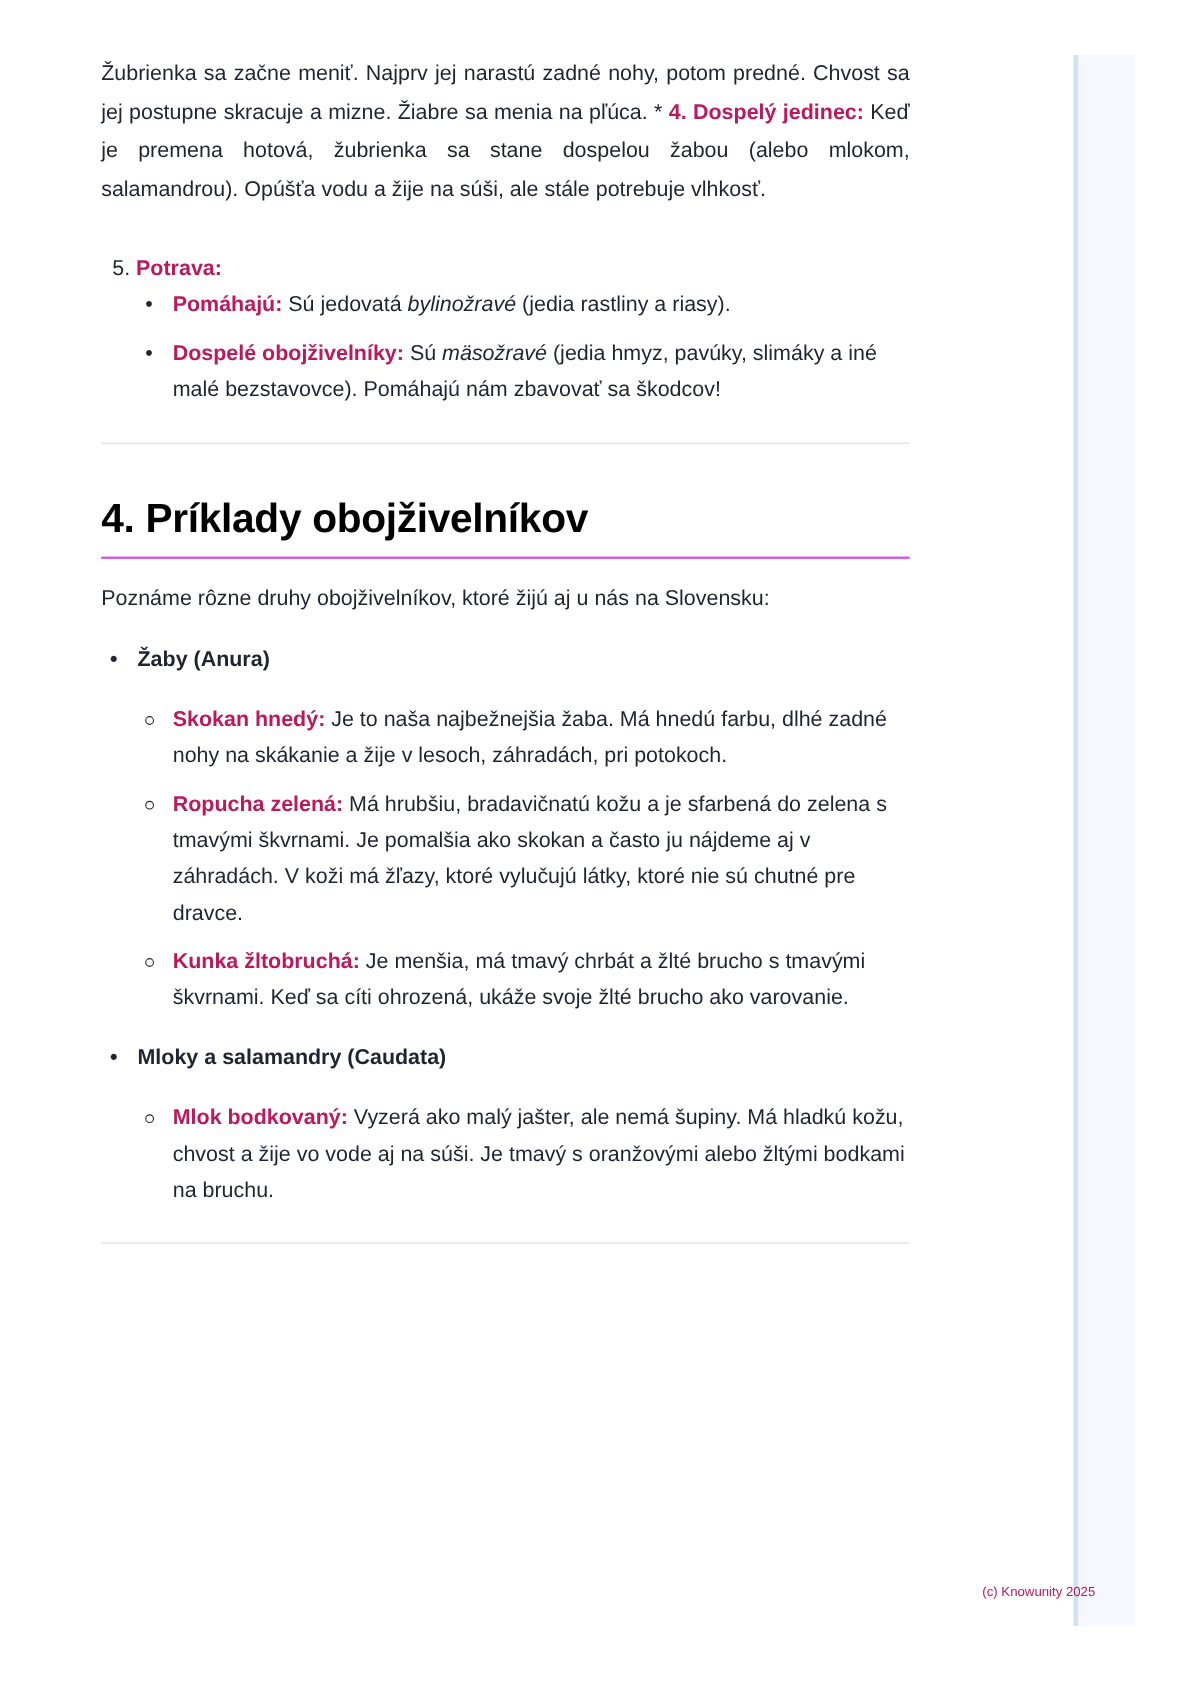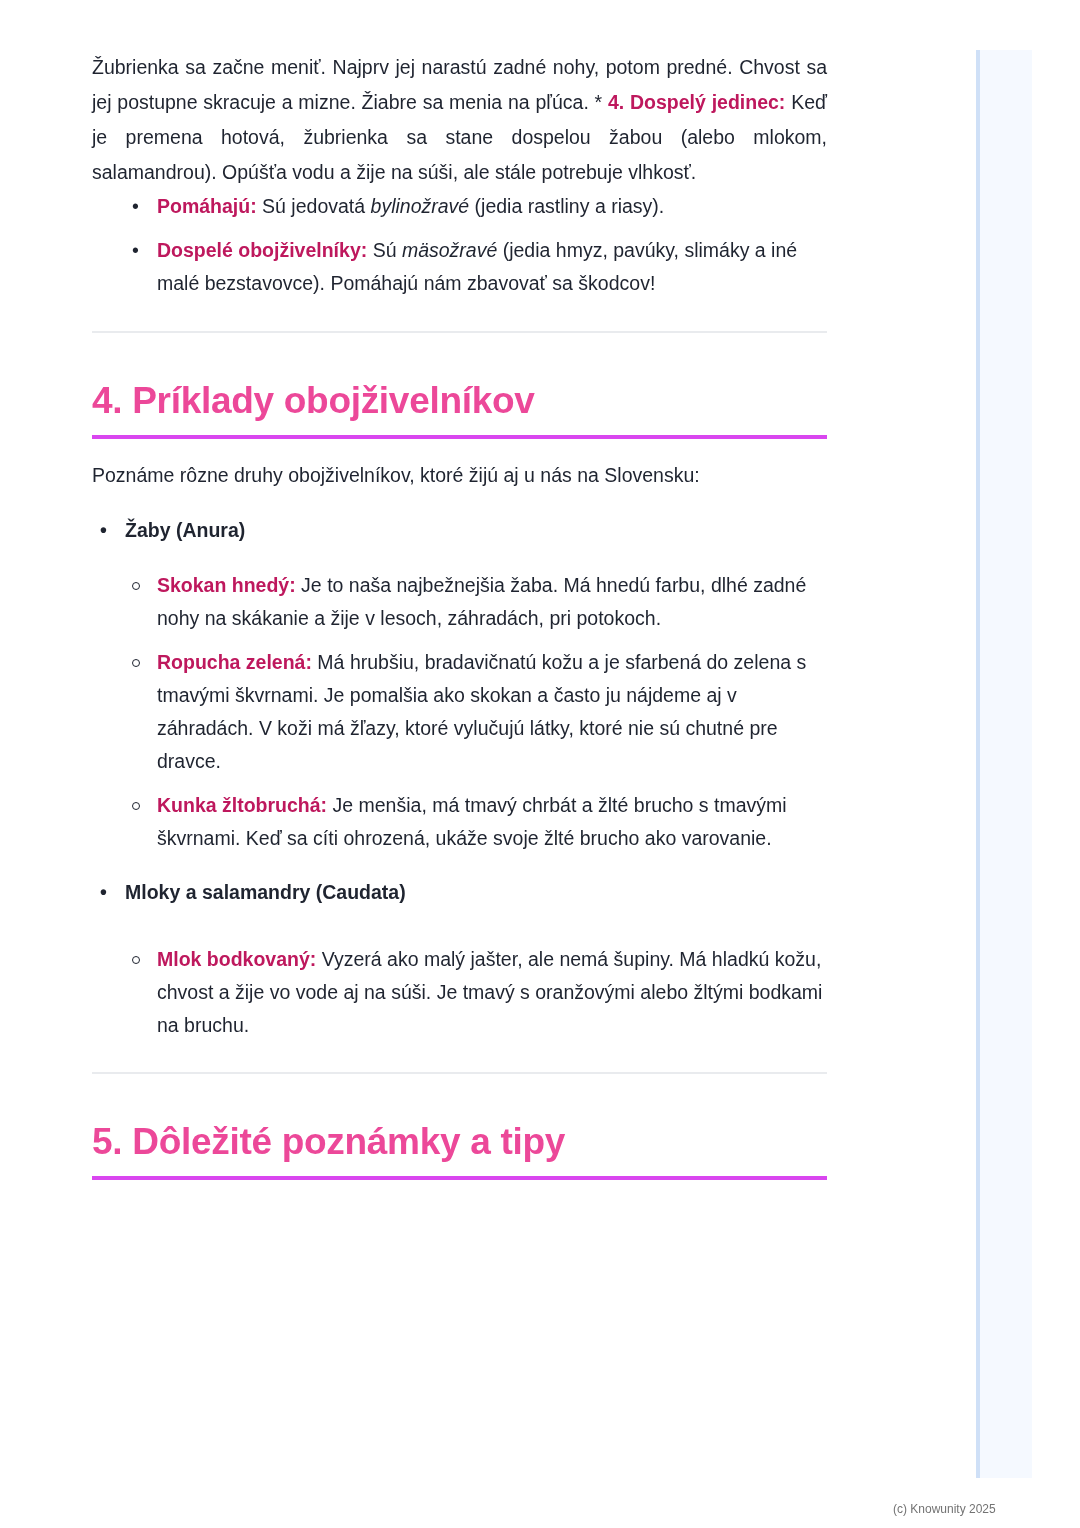--- a/index.html
+++ b/index.html
@@ -1,46 +1,50 @@
 <!DOCTYPE html>
 <html><head>
 <meta charset="utf-8">
 <style>
   html, body { margin:0; padding:0; background:#ffffff; }
   body { width:1080px; height:1528px; position:relative; overflow:hidden;
          font-family:"Liberation Sans", "DejaVu Sans", sans-serif; color:#1f2430; }
   .page { position:absolute; left:92px; top:50px; width:735px; }
   .side-panel { position:absolute; left:976px; top:50px; width:56px; height:1428px;
                 background:#f5f9ff; border-left:4px solid #cfe0f7; box-sizing:border-box; }
-  .footer { position:absolute; left:893px; top:1502px; font-size:12px; color:#737373; }
+  .footer { position:absolute; left:893px; top:1440px; font-size:12px; color:#be185d; }
   p.justify { margin:0; font-size:19.5px; line-height:35px; text-align:justify; }
   .ol-item { font-size:19.5px; line-height:33px; margin-top:38px; }
   ul.sub { list-style:none; margin:0; padding:0; }
   .bullet-item { position:relative; padding-left:65px; font-size:19.5px; line-height:33px; }
   .bullet-item .dot { position:absolute; left:40px; top:0; }
   .gap10 { margin-top:11px; }
   hr.rule { border:none; height:2px; background:#e9ebee; margin:0; }
-  h2.sec { margin:0; font-size:37px; font-weight:bold; color:#ec4899; line-height:44px;
-           padding-bottom:12px; border-bottom:4px solid #d946ef; letter-spacing:-0.3px; }
+  h2.sec { margin:0; font-size:37px; font-weight:bold; color:#000000; line-height:44px;
+           padding-bottom:12px; border-bottom:2px solid #d946ef; letter-spacing:-0.3px; }
   .intro { font-size:19.5px; line-height:33px; margin:0; }
   .top-bullet { position:relative; padding-left:33px; font-size:19.5px; line-height:33px; font-weight:bold; }
   .top-bullet .dot { position:absolute; left:8px; top:0; font-weight:bold; }
   .circ-item { position:relative; padding-left:65px; font-size:19.5px; line-height:33px; }
   .circ-item .circ { position:absolute; left:40px; top:13px; width:6px; height:6px;
                      border:1.6px solid #1f2430; border-radius:50%; }
   b { font-weight:bold; color:#be185d; }
   i { font-style:italic; }
 </style>
 </head>
 <body>
 
 <div class="page">
 
   <p class="justify"><span>Žubrienka sa začne meniť. Najprv jej narastú zadné nohy, potom predné. Chvost sa jej postupne skracuje a mizne. Žiabre sa menia na pľúca. * </span><b>4. Dospelý jedinec:</b><span> Keď je premena hotová, žubrienka sa stane dospelou žabou (alebo mlokom, salamandrou). Opúšťa vodu a žije na súši, ale stále potrebuje vlhkosť.</span></p>
 
+  <div class="ol-item" style="margin-top:38px; padding-left:10px;">
+    <span>5.</span>
+    <b>Potrava:</b>
+  </div>
 
   <ul class="sub" style="margin-top:0;">
     <li class="bullet-item">
       <span class="dot">•</span>
       <b>Pomáhajú:</b><span> Sú jedovatá </span><i>bylinožravé</i><span> (jedia rastliny a riasy).</span>
     </li>
     <li class="bullet-item gap10">
       <span class="dot">•</span>
       <b>Dospelé obojživelníky:</b><span> Sú </span><i>mäsožravé</i><span> (jedia hmyz, pavúky, slimáky a iné malé bezstavovce). Pomáhajú nám zbavovať sa škodcov!</span>
     </li>
@@ -70,28 +74,27 @@
       <span class="circ"></span>
       <b>Kunka žltobruchá:</b><span> Je menšia, má tmavý chrbát a žlté brucho s tmavými škvrnami. Keď sa cíti ohrozená, ukáže svoje žlté brucho ako varovanie.</span>
     </li>
   </ul>
 
   <div class="top-bullet" style="margin-top:21px;">
     <span class="dot">•</span>
     <span>Mloky a salamandry (Caudata)</span>
   </div>
 
-  <ul class="sub" style="margin-top:34px;">
+  <ul class="sub" style="margin-top:22px;">
     <li class="circ-item">
       <span class="circ"></span>
       <b>Mlok bodkovaný:</b><span> Vyzerá ako malý jašter, ale nemá šupiny. Má hladkú kožu, chvost a žije vo vode aj na súši. Je tmavý s oranžovými alebo žltými bodkami na bruchu.</span>
     </li>
   </ul>
 
   <hr class="rule" style="margin-top:30px;">
 
-  <h2 class="sec" style="margin-top:46px;">5. Dôležité poznámky a tipy</h2>
 
 </div>
 
 <div class="side-panel"></div>
 
 <div class="footer">(c) Knowunity 2025</div>
 
 </body></html>

